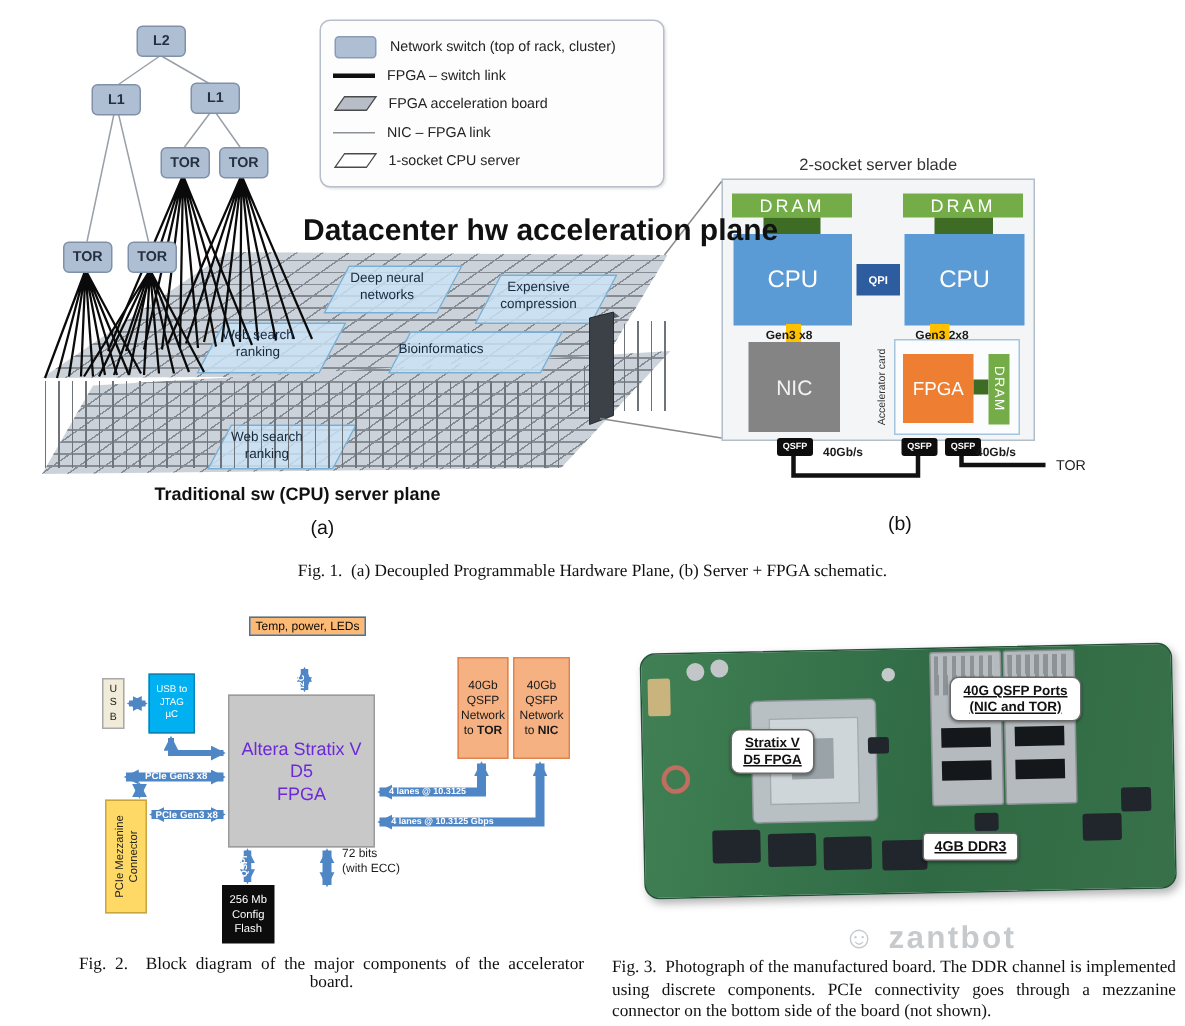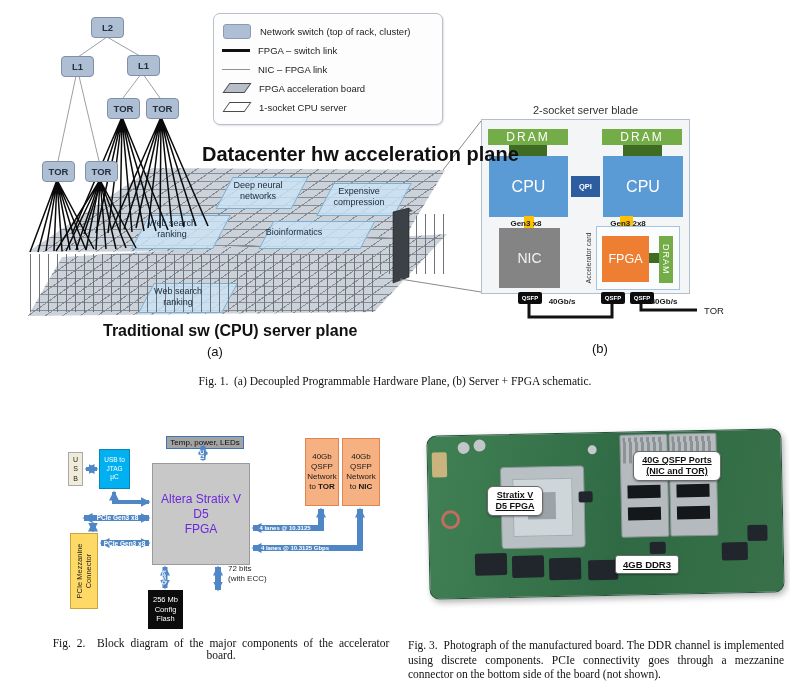--- a/index.html
+++ b/index.html
@@ -57,21 +57,21 @@
 networks</div>
   <div class="patchlbl" style="left:318px;top:186px;width:82px;">Expensive
 compression</div>
   <div class="patchlbl" style="left:132px;top:218px;width:80px;">Web search
 ranking</div>
   <div class="patchlbl" style="left:248px;top:227px;width:92px;">Bioinformatics</div>
   <div class="patchlbl" style="left:138px;top:286px;width:80px;">Web search
 ranking</div>
 
   <div class="caplbl" style="left:202px;top:143px;font-size:20px;">Datacenter hw acceleration plane</div>
-  <div class="caplbl" style="left:103px;top:322px;font-size:16px;">Traditional sw (CPU) server plane</div>
+  <div class="caplbl" style="left:103px;top:322px;font-size:12px;">Traditional sw (CPU) server plane</div>
   <div class="caplbl" style="left:207px;top:344px;font-size:13px;font-weight:400;">(a)</div>
   <div class="caplbl" style="left:592px;top:341px;font-size:13px;font-weight:400;">(b)</div>
 
   <div class="node" style="left:91px;top:17px;">L2</div>
   <div class="node" style="left:61px;top:56px;">L1</div>
   <div class="node" style="left:127px;top:55px;">L1</div>
   <div class="node" style="left:107px;top:98px;">TOR</div>
   <div class="node" style="left:146px;top:98px;">TOR</div>
   <div class="node" style="left:42px;top:161px;">TOR</div>
   <div class="node" style="left:85px;top:161px;">TOR</div>
@@ -81,26 +81,26 @@
               display:flex;flex-direction:column;justify-content:center;padding:4px 6px;box-sizing:border-box;">
     <div class="legendrow">
       <span style="width:26px;height:13px;background:#aebfd3;border:1px solid #8a9cb5;border-radius:3px;margin:0 9px 0 3px;"></span>
       <span class="lg-lbl">Network switch (top of rack, cluster)</span>
     </div>
     <div class="legendrow">
       <span style="width:28px;height:3px;background:#101010;margin:0 8px 0 2px;"></span>
       <span class="lg-lbl">FPGA – switch link</span>
     </div>
     <div class="legendrow">
+      <span style="width:20px;height:8px;background:#b8bec8;border:1px solid #4a4a4a;transform:skewX(-35deg);margin:0 11px 0 6px;"></span>
+      <span class="lg-lbl">FPGA acceleration board</span>
+    </div>
+    <div class="legendrow">
       <span style="width:28px;height:1px;background:#8d9299;margin:0 8px 0 2px;"></span>
       <span class="lg-lbl">NIC – FPGA link</span>
-    </div>
-    <div class="legendrow">
-      <span style="width:20px;height:8px;background:#b8bec8;border:1px solid #4a4a4a;transform:skewX(-35deg);margin:0 11px 0 6px;"></span>
-      <span class="lg-lbl">FPGA acceleration board</span>
     </div>
     <div class="legendrow">
       <span style="width:20px;height:8px;background:#ffffff;border:1px solid #4a4a4a;transform:skewX(-35deg);margin:0 11px 0 6px;"></span>
       <span class="lg-lbl">1-socket CPU server</span>
     </div>
   </div>
 
   <div class="bladebox" style="left:481px;top:103px;width:209px;height:14px;font-size:11px;color:#333;">2-socket server blade</div>
   <div class="abs" style="left:481px;top:119px;width:209px;height:175px;background:#f4f5f6;border:1.5px solid #b2bfca;box-sizing:border-box;"></div>
 
@@ -128,21 +128,21 @@
 
   <div class="bladebox" style="left:518px;top:292px;width:24px;height:12px;background:#0d0d0d;color:#fff;font-size:6px;font-weight:bold;border-radius:2px;">QSFP</div>
   <div class="bladebox" style="left:601px;top:292px;width:24px;height:12px;background:#0d0d0d;color:#fff;font-size:6px;font-weight:bold;border-radius:2px;">QSFP</div>
   <div class="bladebox" style="left:630px;top:292px;width:24px;height:12px;background:#0d0d0d;color:#fff;font-size:6px;font-weight:bold;border-radius:2px;">QSFP</div>
   <div class="bladebox" style="left:543px;top:296px;width:38px;height:11px;font-size:8px;font-weight:bold;z-index:7;">40Gb/s</div>
   <div class="bladebox" style="left:645px;top:296px;width:38px;height:11px;font-size:8px;font-weight:bold;z-index:7;">40Gb/s</div>
   <div class="bladebox" style="left:700px;top:304px;width:28px;height:12px;font-size:9.5px;color:#222;z-index:7;">TOR</div>
 
   <div class="serif bladebox" style="left:0px;top:373px;width:790px;height:16px;font-size:11.5px;color:#111;">Fig. 1.&nbsp;&nbsp;(a) Decoupled Programmable Hardware Plane, (b) Server + FPGA schematic.</div>
 
-  <div class="bladebox" style="left:166px;top:436px;width:78px;height:13px;background:#a3a3a3;border:1px solid #3a76b5;font-size:8px;color:#0b0b0b;">Temp, power, LEDs</div>
+  <div class="bladebox" style="left:166px;top:411px;width:78px;height:13px;background:#fdba74;border:1px solid #3a76b5;font-size:8px;color:#0b0b0b;">Temp, power, LEDs</div>
   <div class="bladebox pre" style="left:68px;top:452px;width:15px;height:34px;background:#f1ecd9;border:1px solid #a9a9a9;font-size:7px;line-height:9.5px;color:#222;">U
 S
 B</div>
   <div class="bladebox pre" style="left:99px;top:449px;width:31px;height:40px;background:#00b0f0;border:1px solid #0a84b8;font-size:6.5px;line-height:8.5px;color:#fff;">USB to
 JTAG
 µC</div>
   <div class="bladebox pre" style="left:152px;top:463px;width:98px;height:102px;background:#c8c8c8;border:1px solid #9b9b9b;font-size:12px;line-height:15px;color:#6d28d9;">Altera Stratix V D5
 FPGA</div>
   <div class="abs" style="left:70px;top:533px;width:28px;height:76px;background:#ffd966;border:1px solid #caa53d;box-sizing:border-box;"></div>
   <div class="bladebox" style="left:48px;top:558px;width:72px;height:26px;font-size:7.5px;line-height:9px;color:#222;transform:rotate(-90deg);">PCIe Mezzanine Connector</div>
@@ -211,20 +211,21 @@
   </div>
 
   <div class="callout" style="left:487px;top:486px;width:54px;height:28px;font-size:9px;line-height:11px;">Stratix V
 D5 FPGA</div>
   <div class="callout" style="left:633px;top:451px;width:86px;height:28px;font-size:9px;line-height:11px;">40G QSFP Ports
 (NIC and TOR)</div>
   <div class="callout" style="left:615px;top:555px;width:62px;height:17px;font-size:9.5px;border-radius:3px;">4GB DDR3</div>
 
   <div class="serif abs" style="left:408px;top:601px;width:376px;font-size:11.5px;line-height:14.5px;text-align:justify;color:#111;z-index:4;margin-top:37px;">Fig. 3.&nbsp;&nbsp;Photograph of the manufactured board. The DDR channel is implemented using discrete components. PCIe connectivity goes through a mezzanine connector on the bottom side of the board (not shown).</div>
 
+  <div class="abs" style="left:562px;top:614px;width:225px;font-size:21px;letter-spacing:1.5px;color:#9aa0a4;opacity:.55;z-index:5;font-weight:bold;">☺ zantbot</div>
 
   <svg class="abs" width="790" height="684" style="left:0;top:0;z-index:6;pointer-events:none;">
     <defs>
       <marker id="ah" markerUnits="userSpaceOnUse" markerWidth="14" markerHeight="12" refX="8.5" refY="5" orient="auto-start-reverse">
         <path d="M0,0 L10,5 L0,10 Z" fill="#4f86c6"></path>
       </marker>
     </defs>
 
     <g stroke="#9aa0a8" stroke-width="1">
       <path d="M107,37 L78,57 M107,37 L140,56 M76,76 L58,161 M79,76 L99,161 M141,74 L123,98 M143,74 L160,98" fill="none"></path>

